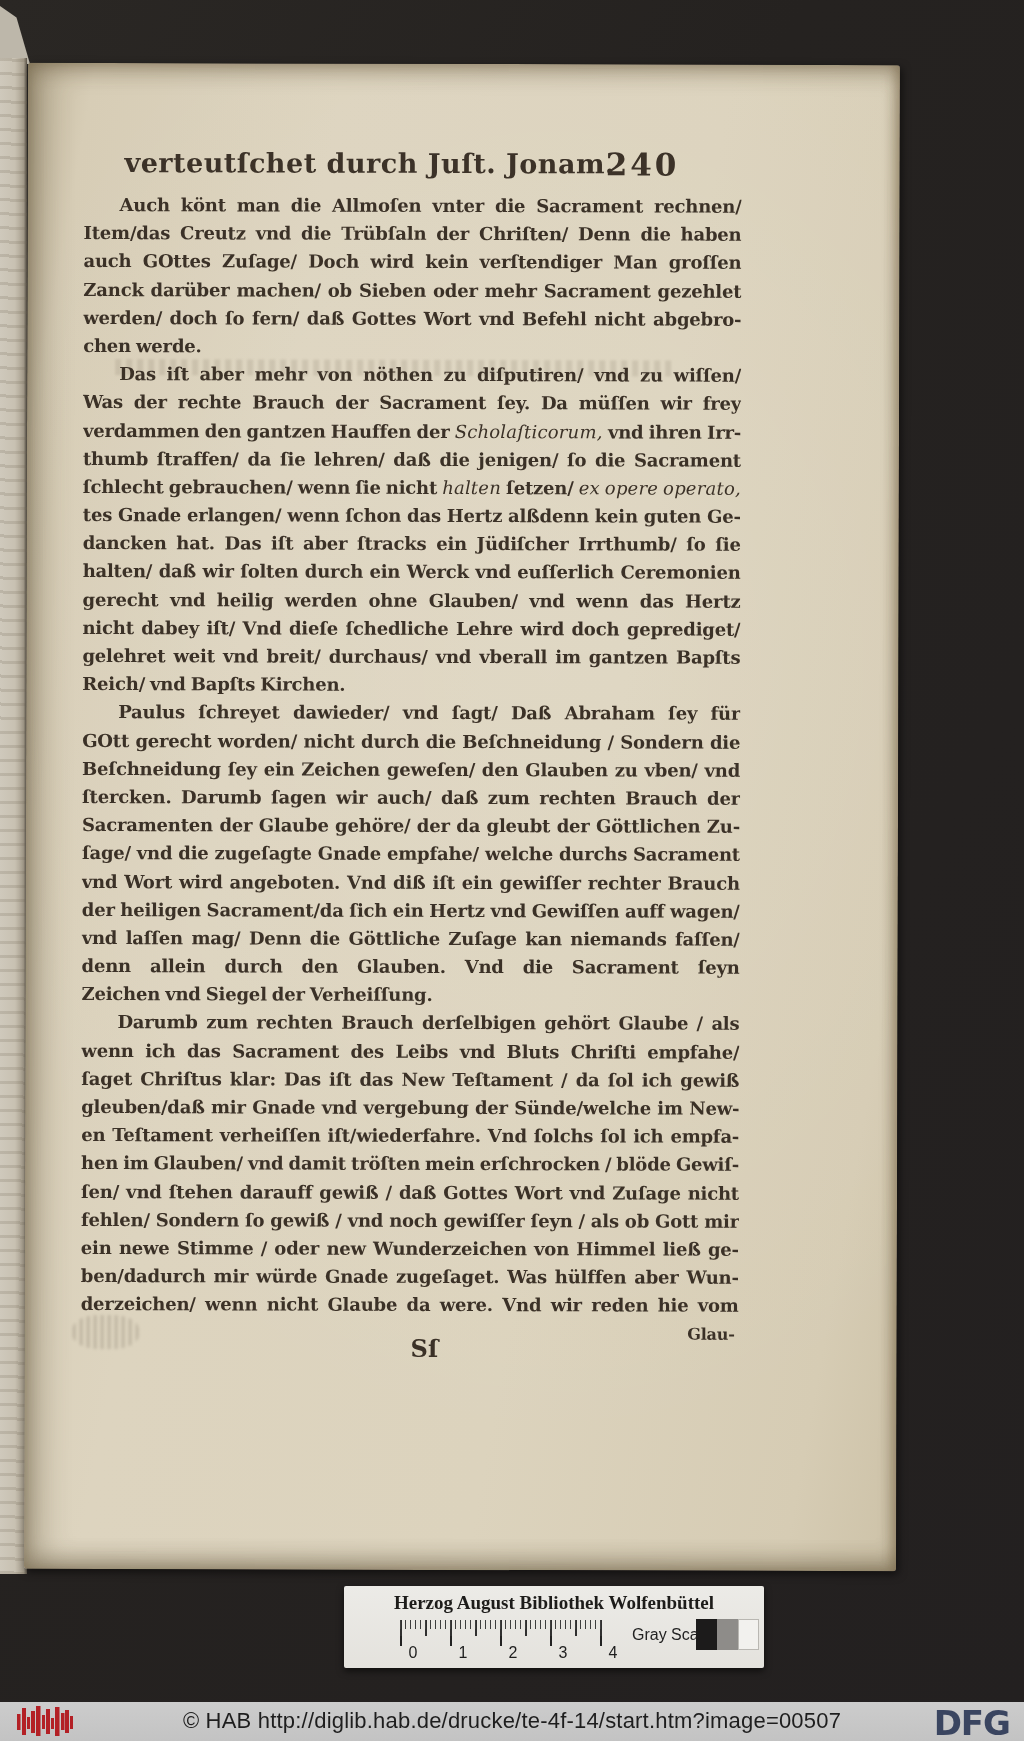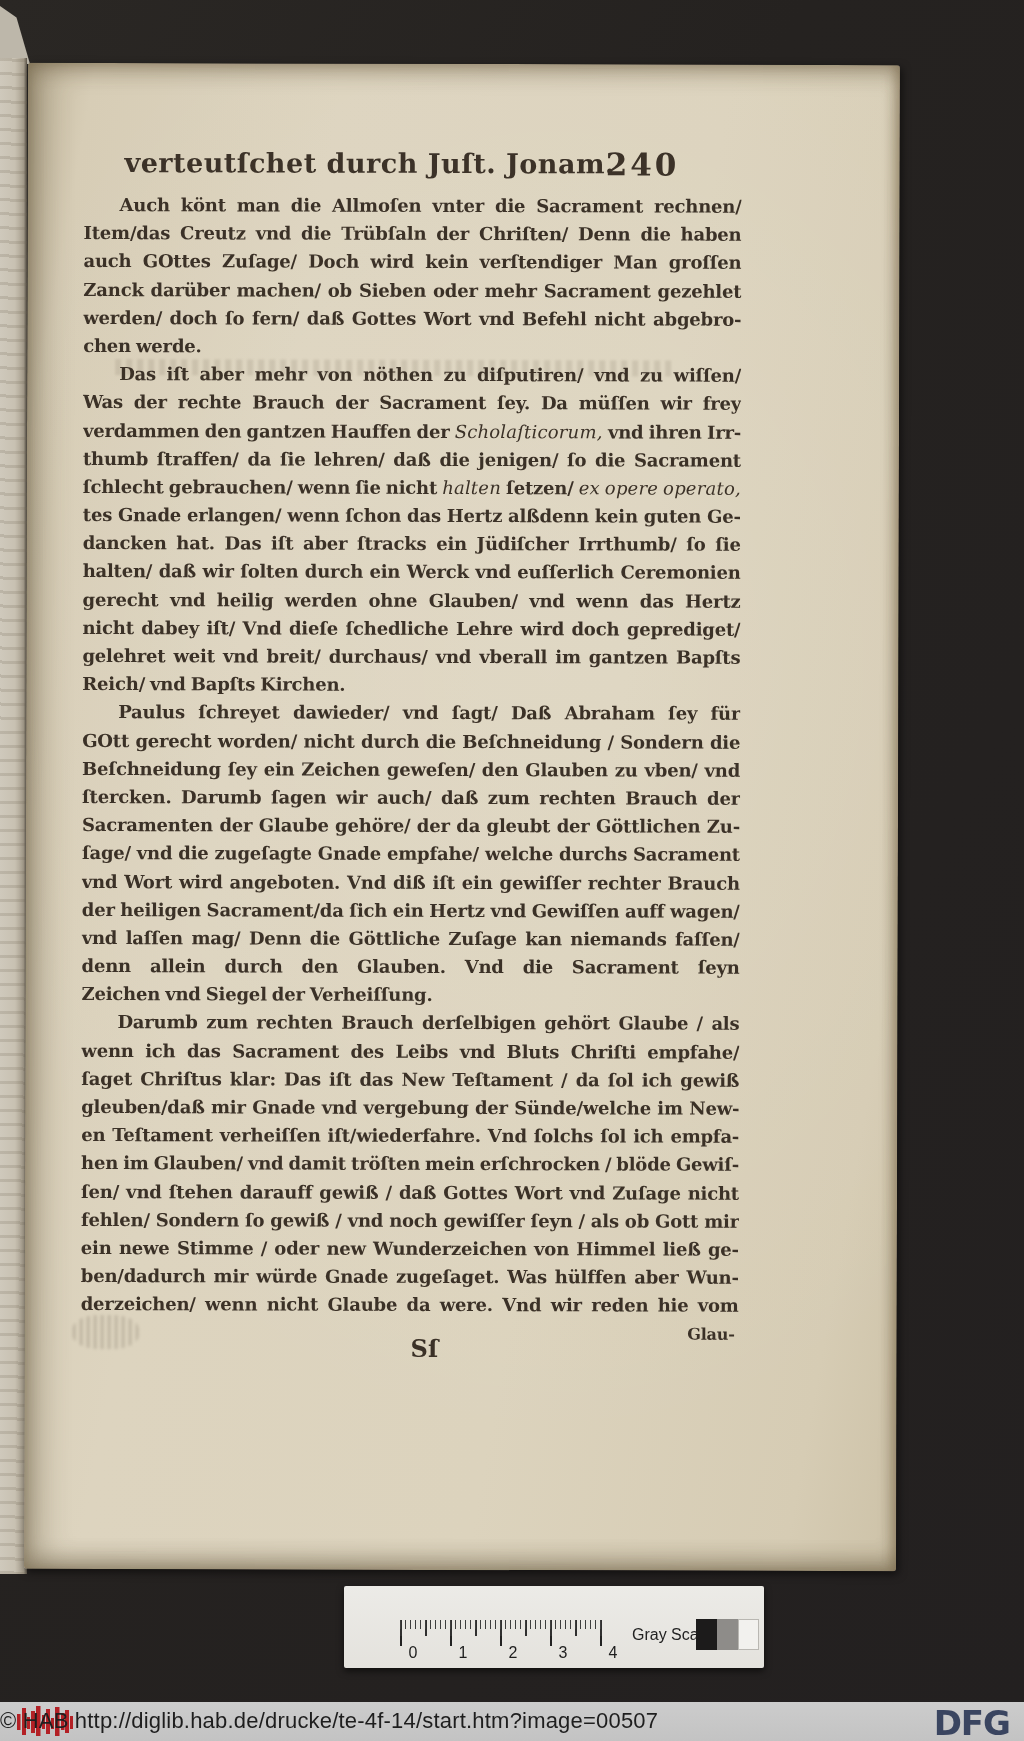--- a/index.html
+++ b/index.html
@@ -102,21 +102,21 @@
   .p-black{background:#1c1b1b;}
   .p-gray{background:#8e8c89;}
   .p-white{background:#f2f1ee;border:1px solid #b9b7b2;box-sizing:border-box;}
   
   .footer-bar{
     position:absolute;left:0;top:1702px;width:1024px;height:39px;
     background:linear-gradient(180deg,#cccccc 0%,#c3c3c3 100%);
   }
   .hab-logo{position:absolute;left:16px;top:3px;width:66px;height:33px;}
   .copyright-url{
-    position:absolute;left:0;top:6px;width:100%;text-align:left;
+    position:absolute;left:0;top:6px;width:100%;text-align:center;
     font-family:"Liberation Sans",sans-serif;font-size:22px;color:#1e1e1e;letter-spacing:.2px;
   }
   .dfg-logo{
     position:absolute;right:14px;top:1px;
     font-family:"DejaVu Sans",sans-serif;font-weight:700;font-size:34px;color:#3a4560;
     letter-spacing:-1px;
   }
 </style>
 </head>
 <body>
@@ -171,20 +171,21 @@
       <div class="tline">derzeichen/ wenn nicht Glaube da were.  Vnd wir reden hie vom</div>
     </div>
   <div class="sig-row">
     <span class="sig-mark">Sſ</span>
     <span class="catchword">Glau-</span>
   </div>
   <div class="smudge"></div>
 </div>
 
 <div class="scale-card">
+  <div class="card-title">Herzog August Bibliothek Wolfenbüttel</div>
   <div class="ruler">
     <div class="cm"></div>
       <div class="hcm"></div>
       <div class="mm"></div>
   </div>
   <div class="ruler-numbers">
       <span style="left: 13px;">0</span>
       <span style="left: 63px;">1</span>
       <span style="left: 113px;">2</span>
       <span style="left: 163px;">3</span>

